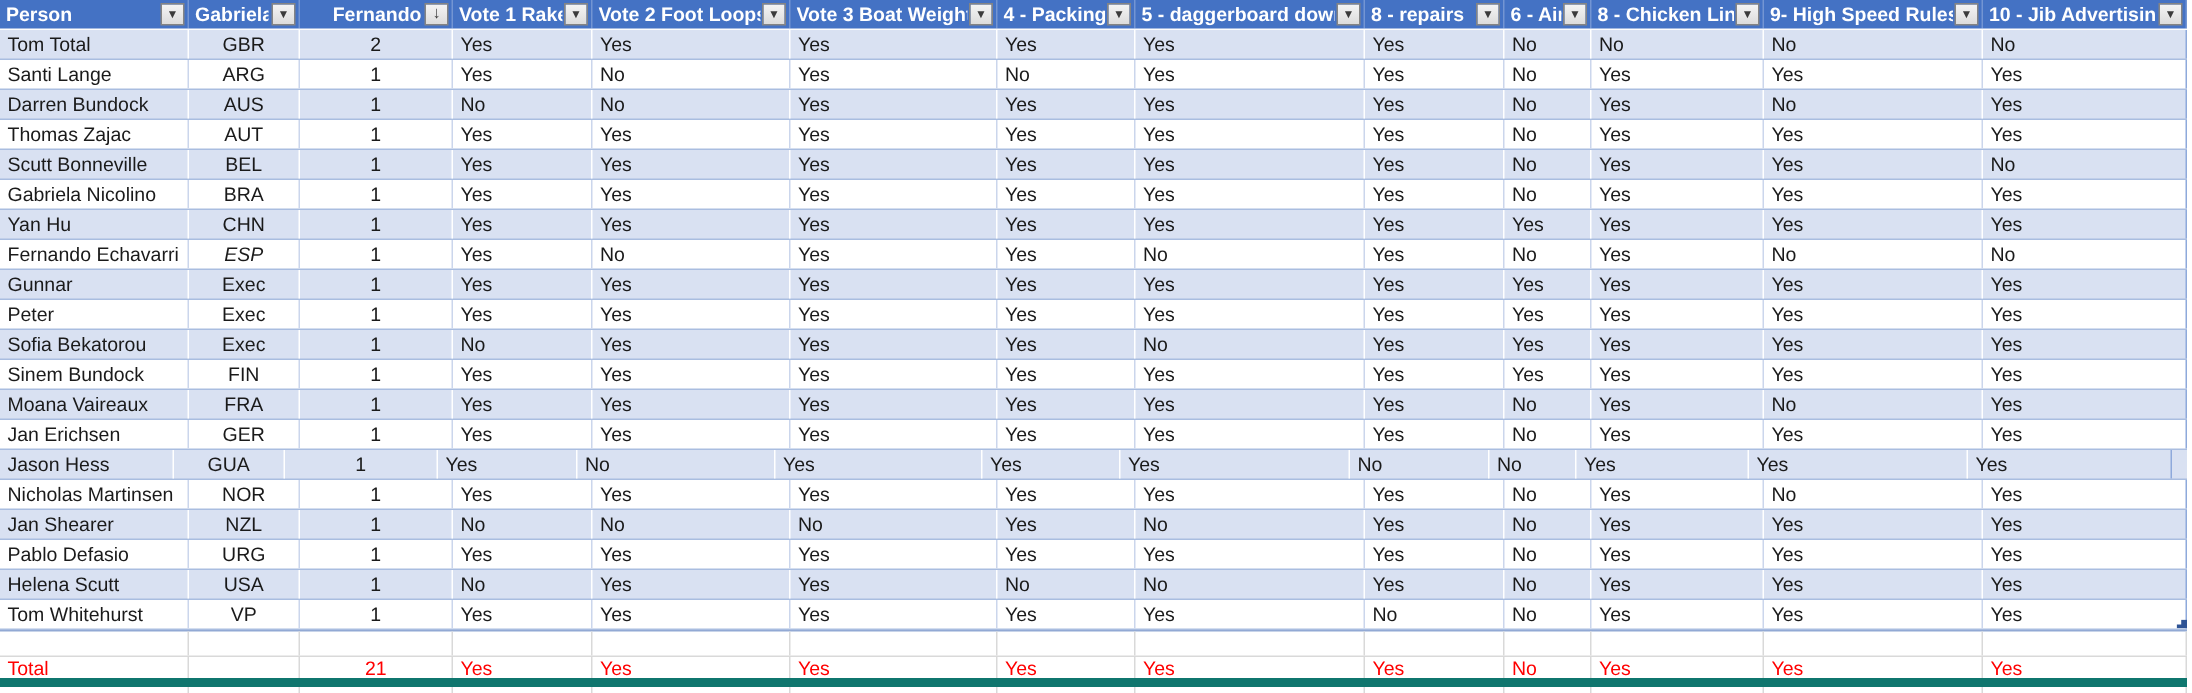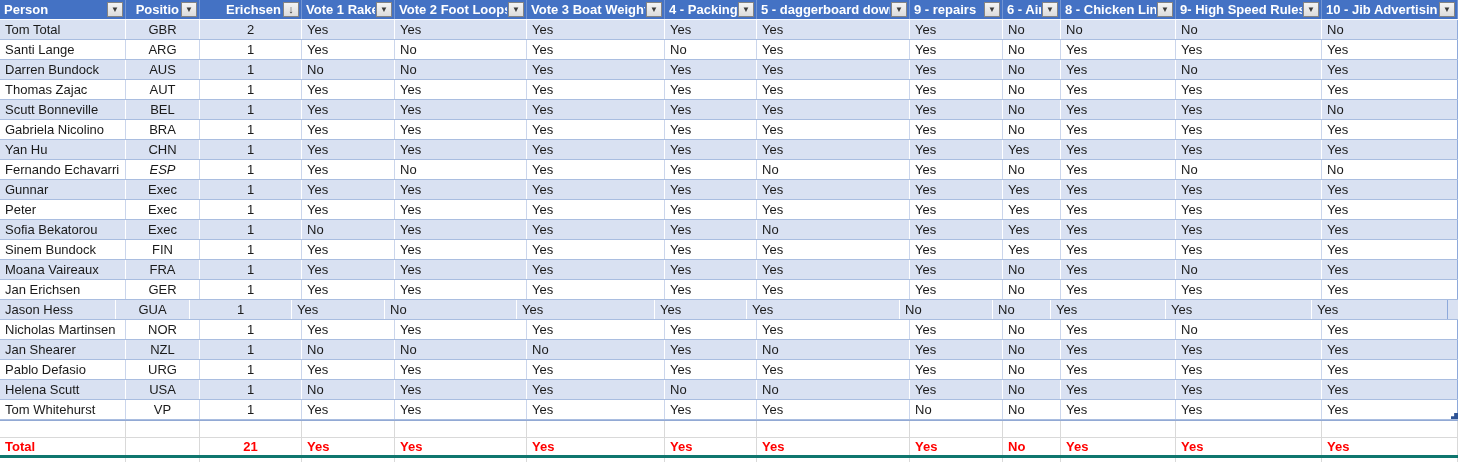--- a/index.html
+++ b/index.html
@@ -24,42 +24,42 @@
   .cell{box-sizing:border-box;height:100%;display:flex;align-items:center;padding:0 5px;
     border-right:1px solid #CBD6EC;white-space:nowrap;overflow:hidden;}
   .banded .cell{border-right-color:#FFFFFF;}
   .trow .cell:last-child{border-right-color:#8EA9DB;}
   .c-center{justify-content:center;}
   
   .below{background:#fff;}
   .below .cell{border-right:1px solid #D9D9D9;}
   .below .cell:last-child{border-right-color:#D9D9D9;}
   .empty-row{height:18px;border-top:1px solid #92A9D4;border-bottom:1px solid #D9D9D9;}
-  .total-row{height:20px;border-bottom:3px solid #0f766e;font-weight:bold;color:#FF0000;}
+  .total-row{height:20px;border-bottom:6px solid #0f766e;font-weight:normal;color:#FF0000;}
   .partial-row{height:4px;}
   .resize-handle{position:absolute;left:1451px;top:413px;width:7px;height:6px;background:#2E5395;
     clip-path:polygon(45% 0,100% 0,100% 100%,0 100%,0 55%,45% 55%);cursor:nwse-resize;}
 </style>
 </head>
 <body>
 
 <div class="sheet">
   <div class="trow header-row" id="header-row">
       <div class="hcell" style="width: 126px;">
         <span class="hlabel">Person</span>
         <span class="spacer"></span>
         <span class="fbtn">▼</span>
       </div>
       <div class="hcell" style="width: 74px;">
-        <span class="hlabel" style="margin-left: auto;">Positio</span>
+        <span class="hlabel" style="margin-left: auto;">Gabriela</span>
         <span class="spacer" style="flex: 0 0 2px;"></span>
         <span class="fbtn">▼</span>
       </div>
       <div class="hcell" style="width: 102px;">
-        <span class="hlabel" style="margin-left: auto;">Erichsen</span>
+        <span class="hlabel" style="margin-left: auto;">Fernando</span>
         <span class="spacer" style="flex: 0 0 2px;"></span>
         <span class="fbtn sort">↓</span>
       </div>
       <div class="hcell" style="width: 93px;">
         <span class="hlabel">Vote 1 Rake</span>
         <span class="spacer"></span>
         <span class="fbtn">▼</span>
       </div>
       <div class="hcell" style="width: 132px;">
         <span class="hlabel">Vote 2 Foot Loops</span>
@@ -75,21 +75,21 @@
         <span class="hlabel">4 - Packing</span>
         <span class="spacer"></span>
         <span class="fbtn">▼</span>
       </div>
       <div class="hcell" style="width: 153px;">
         <span class="hlabel">5 - daggerboard down</span>
         <span class="spacer"></span>
         <span class="fbtn">▼</span>
       </div>
       <div class="hcell" style="width: 93px;">
-        <span class="hlabel">9 - repairs</span>
+        <span class="hlabel">8 - repairs</span>
         <span class="spacer"></span>
         <span class="fbtn">▼</span>
       </div>
       <div class="hcell" style="width: 58px;">
         <span class="hlabel">6 - Air</span>
         <span class="spacer"></span>
         <span class="fbtn">▼</span>
       </div>
       <div class="hcell" style="width: 115px;">
         <span class="hlabel">8 - Chicken Line</span>

